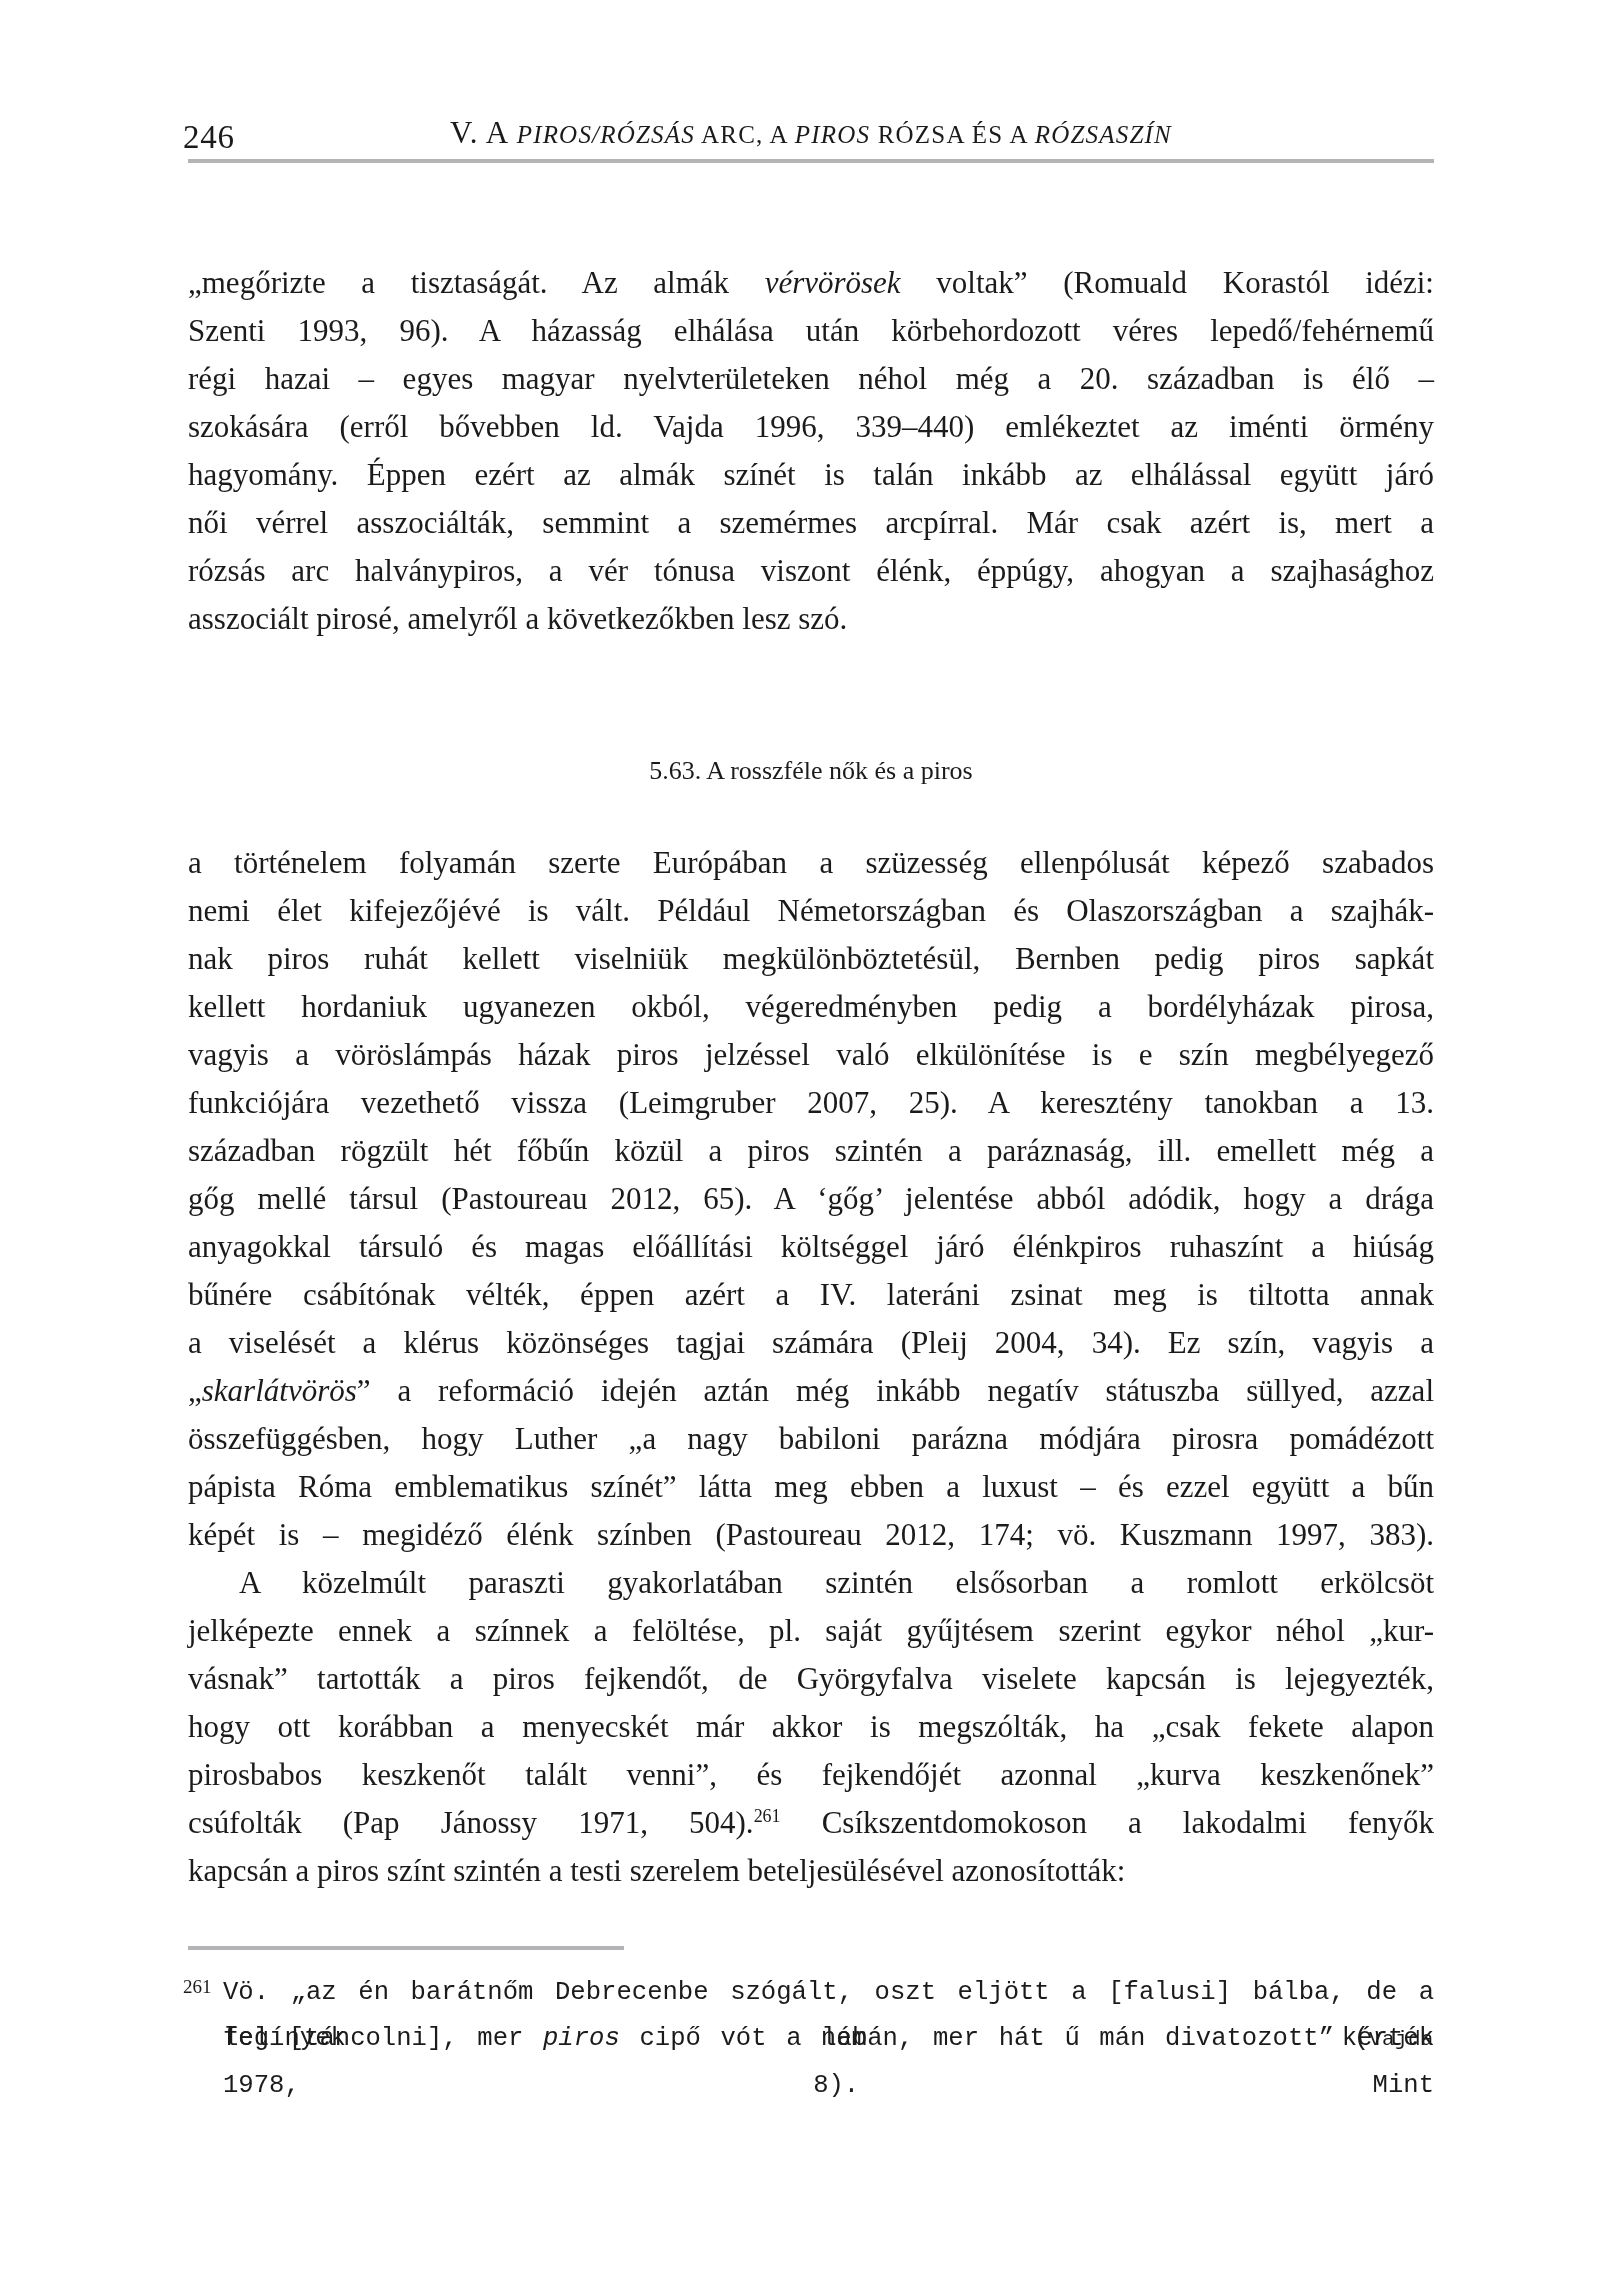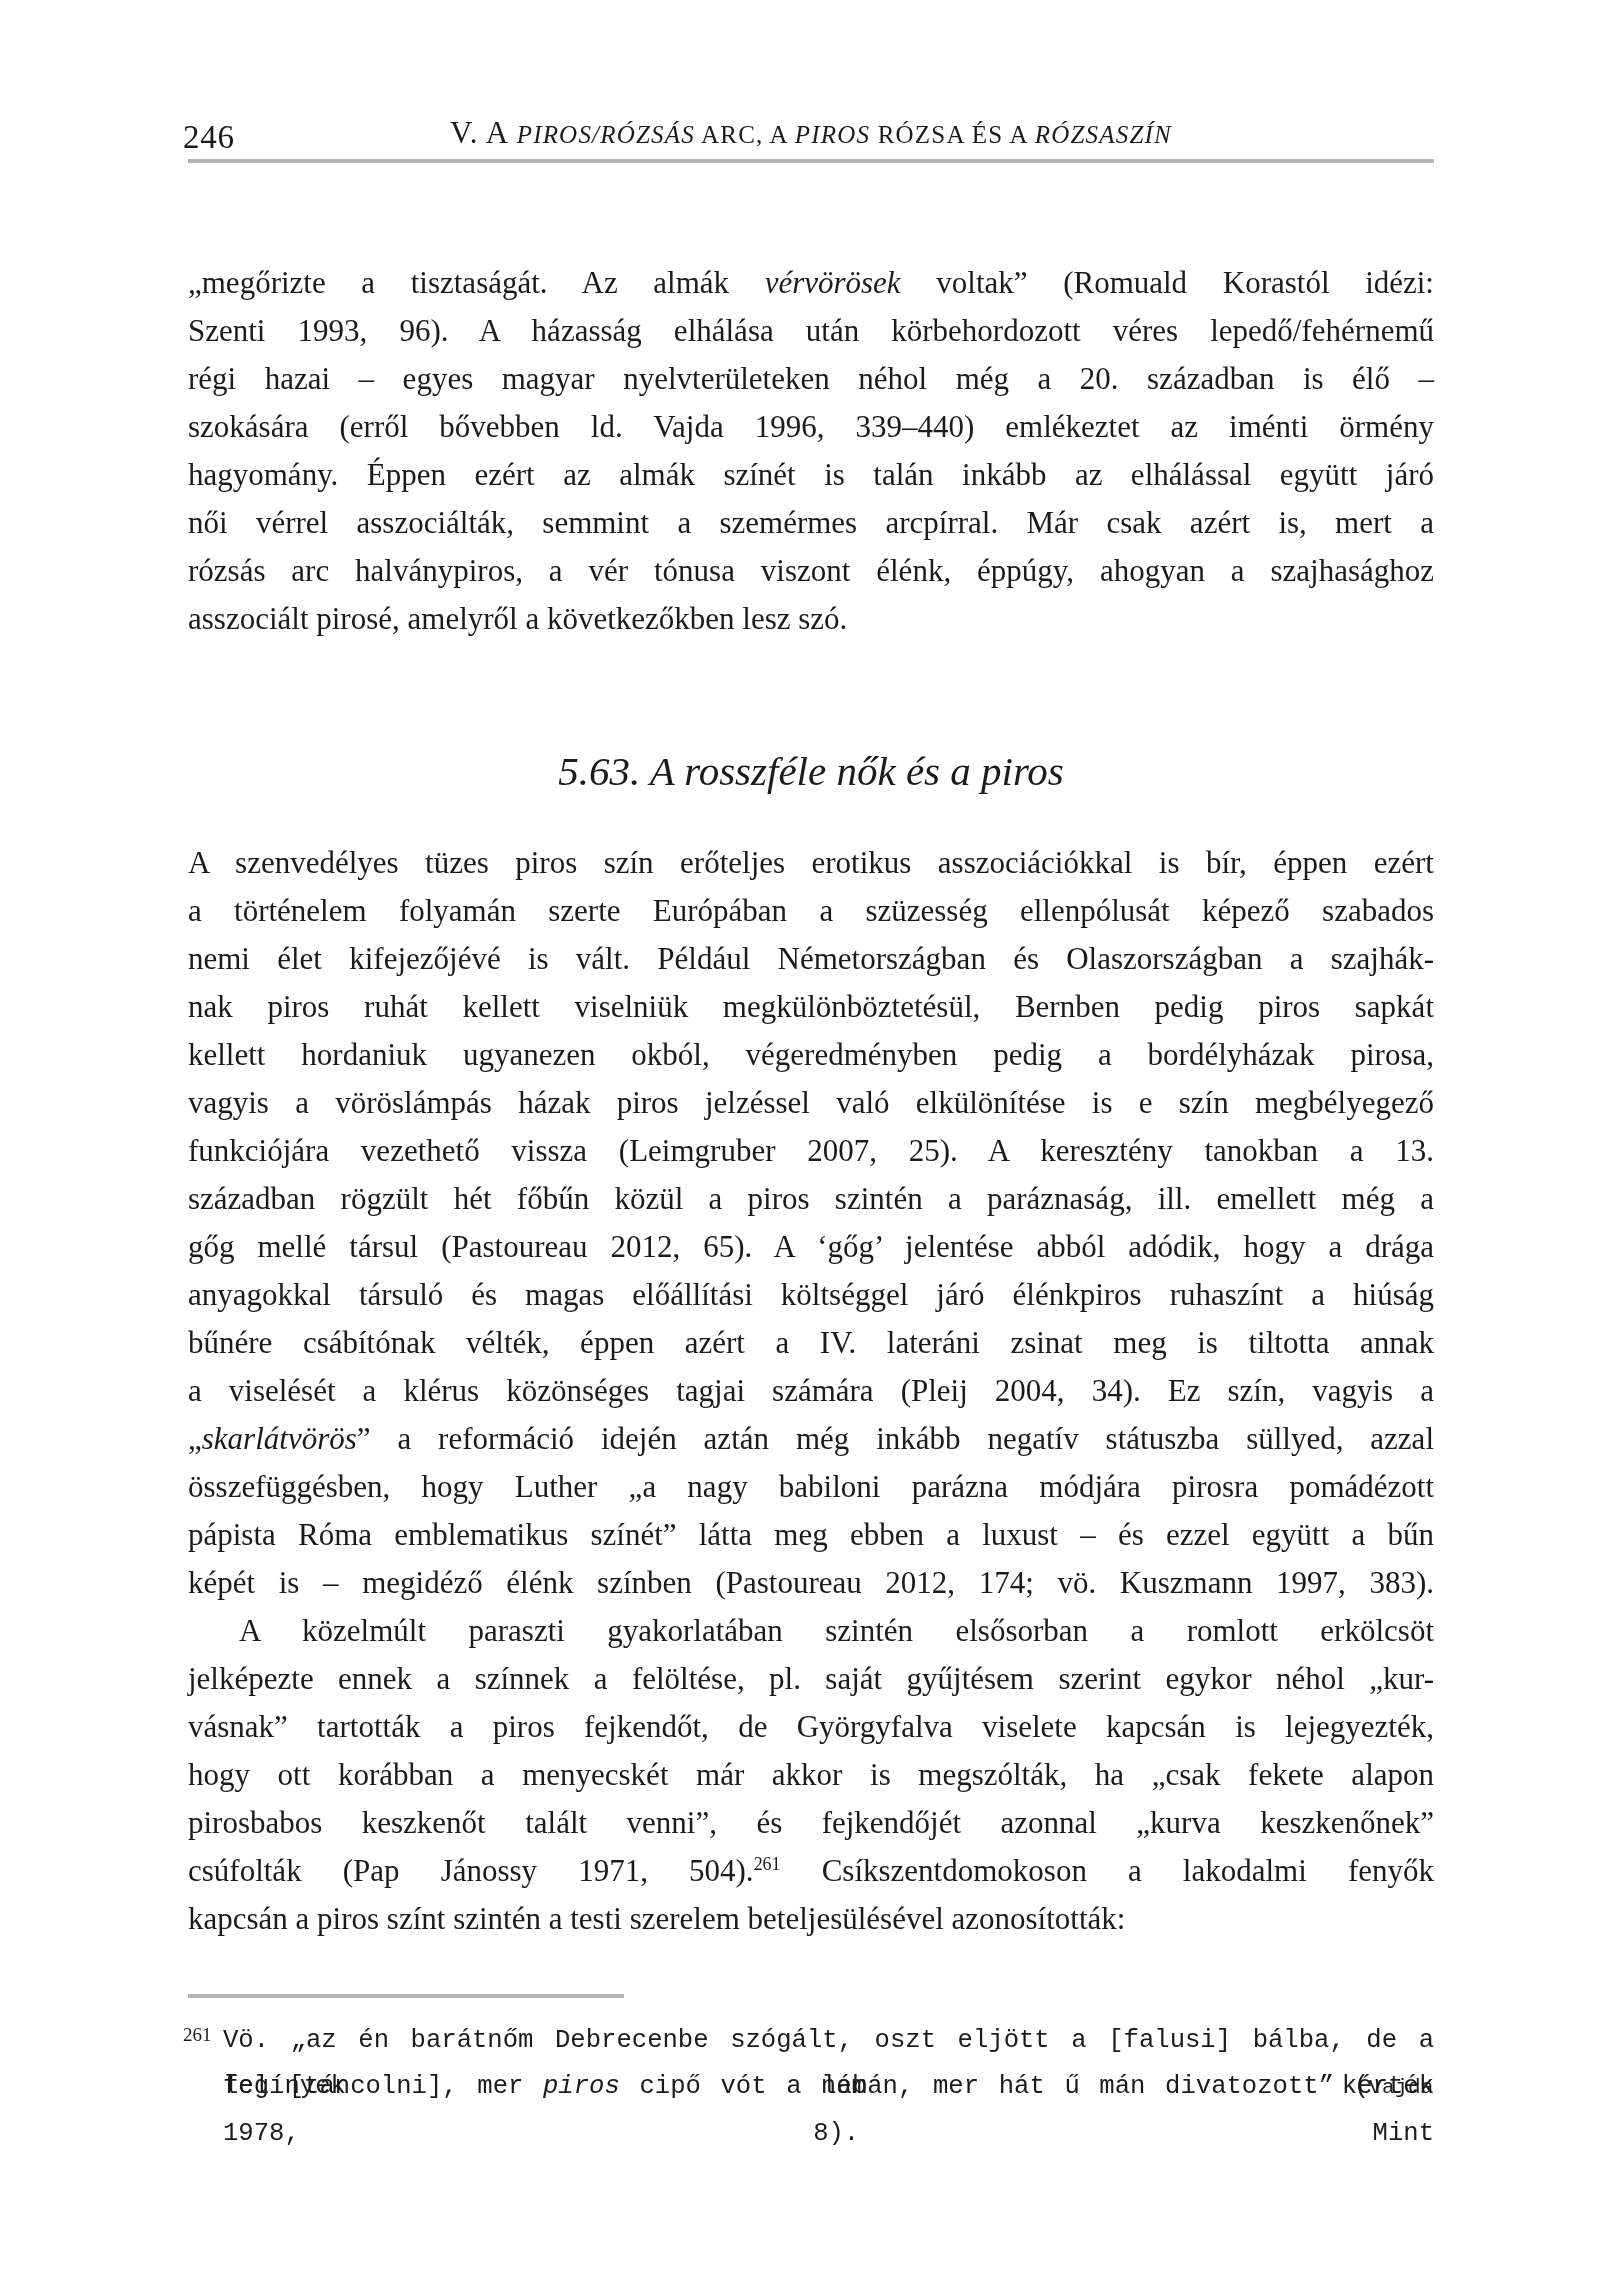--- a/index.html
+++ b/index.html
@@ -57,22 +57,21 @@
   .line.indent{text-indent:51px;font-family:Liberation Serif, serif;}
   .line i{font-style:italic;}
   .line sup{font-size:0.58em;vertical-align:super;line-height:0;}
   .sc{font-size:0.82em;letter-spacing:0.4px;}
   .heading{
     margin-top:104px;
     margin-bottom:44px;
     height:48px;
     line-height:48px;
     text-align:center;
-    font-size:41px;
-    font-style:italic;
+    font-size:26px;
   }
   
   .fn-rule{
     margin-top:51px;
     width:436px;
     height:4.1px;
     background:#b4b4b6;
   }
   .footnote{
     position:relative;
@@ -107,21 +106,20 @@
       <div class="line">szokására (erről bővebben ld. Vajda 1996, 339–440) emlékeztet az iménti örmény</div>
       <div class="line">hagyomány. Éppen ezért az almák színét is talán inkább az elhálással együtt járó</div>
       <div class="line">női vérrel asszociálták, semmint a szemérmes arcpírral. Már csak azért is, mert a</div>
       <div class="line">rózsás arc halványpiros, a vér tónusa viszont élénk, éppúgy, ahogyan a szajhasághoz</div>
       <div class="line last">asszociált pirosé, amelyről a következőkben lesz szó.</div>
     </div>
 
   <div class="heading">5.63. A rosszféle nők és a piros</div>
 
   <div class="para">
-      <div class="line">A szenvedélyes tüzes piros szín erőteljes erotikus asszociációkkal is bír, éppen ezért</div>
       <div class="line">a történelem folyamán szerte Európában a szüzesség ellenpólusát képező szabados</div>
       <div class="line">nemi élet kifejezőjévé is vált. Például Németországban és Olaszországban a szajhák-</div>
       <div class="line">nak piros ruhát kellett viselniük megkülönböztetésül, Bernben pedig piros sapkát</div>
       <div class="line">kellett hordaniuk ugyanezen okból, végeredményben pedig a bordélyházak pirosa,</div>
       <div class="line">vagyis a vöröslámpás házak piros jelzéssel való elkülönítése is e szín megbélyegező</div>
       <div class="line">funkciójára vezethető vissza (Leimgruber 2007, 25). A keresztény tanokban a 13.</div>
       <div class="line">században rögzült hét főbűn közül a piros szintén a paráznaság, ill. emellett még a</div>
       <div class="line">gőg mellé társul (Pastoureau 2012, 65). A ‘gőg’ jelentése abból adódik, hogy a drága</div>
       <div class="line">anyagokkal társuló és magas előállítási költséggel járó élénkpiros ruhaszínt a hiúság</div>
       <div class="line">bűnére csábítónak vélték, éppen azért a IV. lateráni zsinat meg is tiltotta annak</div>

